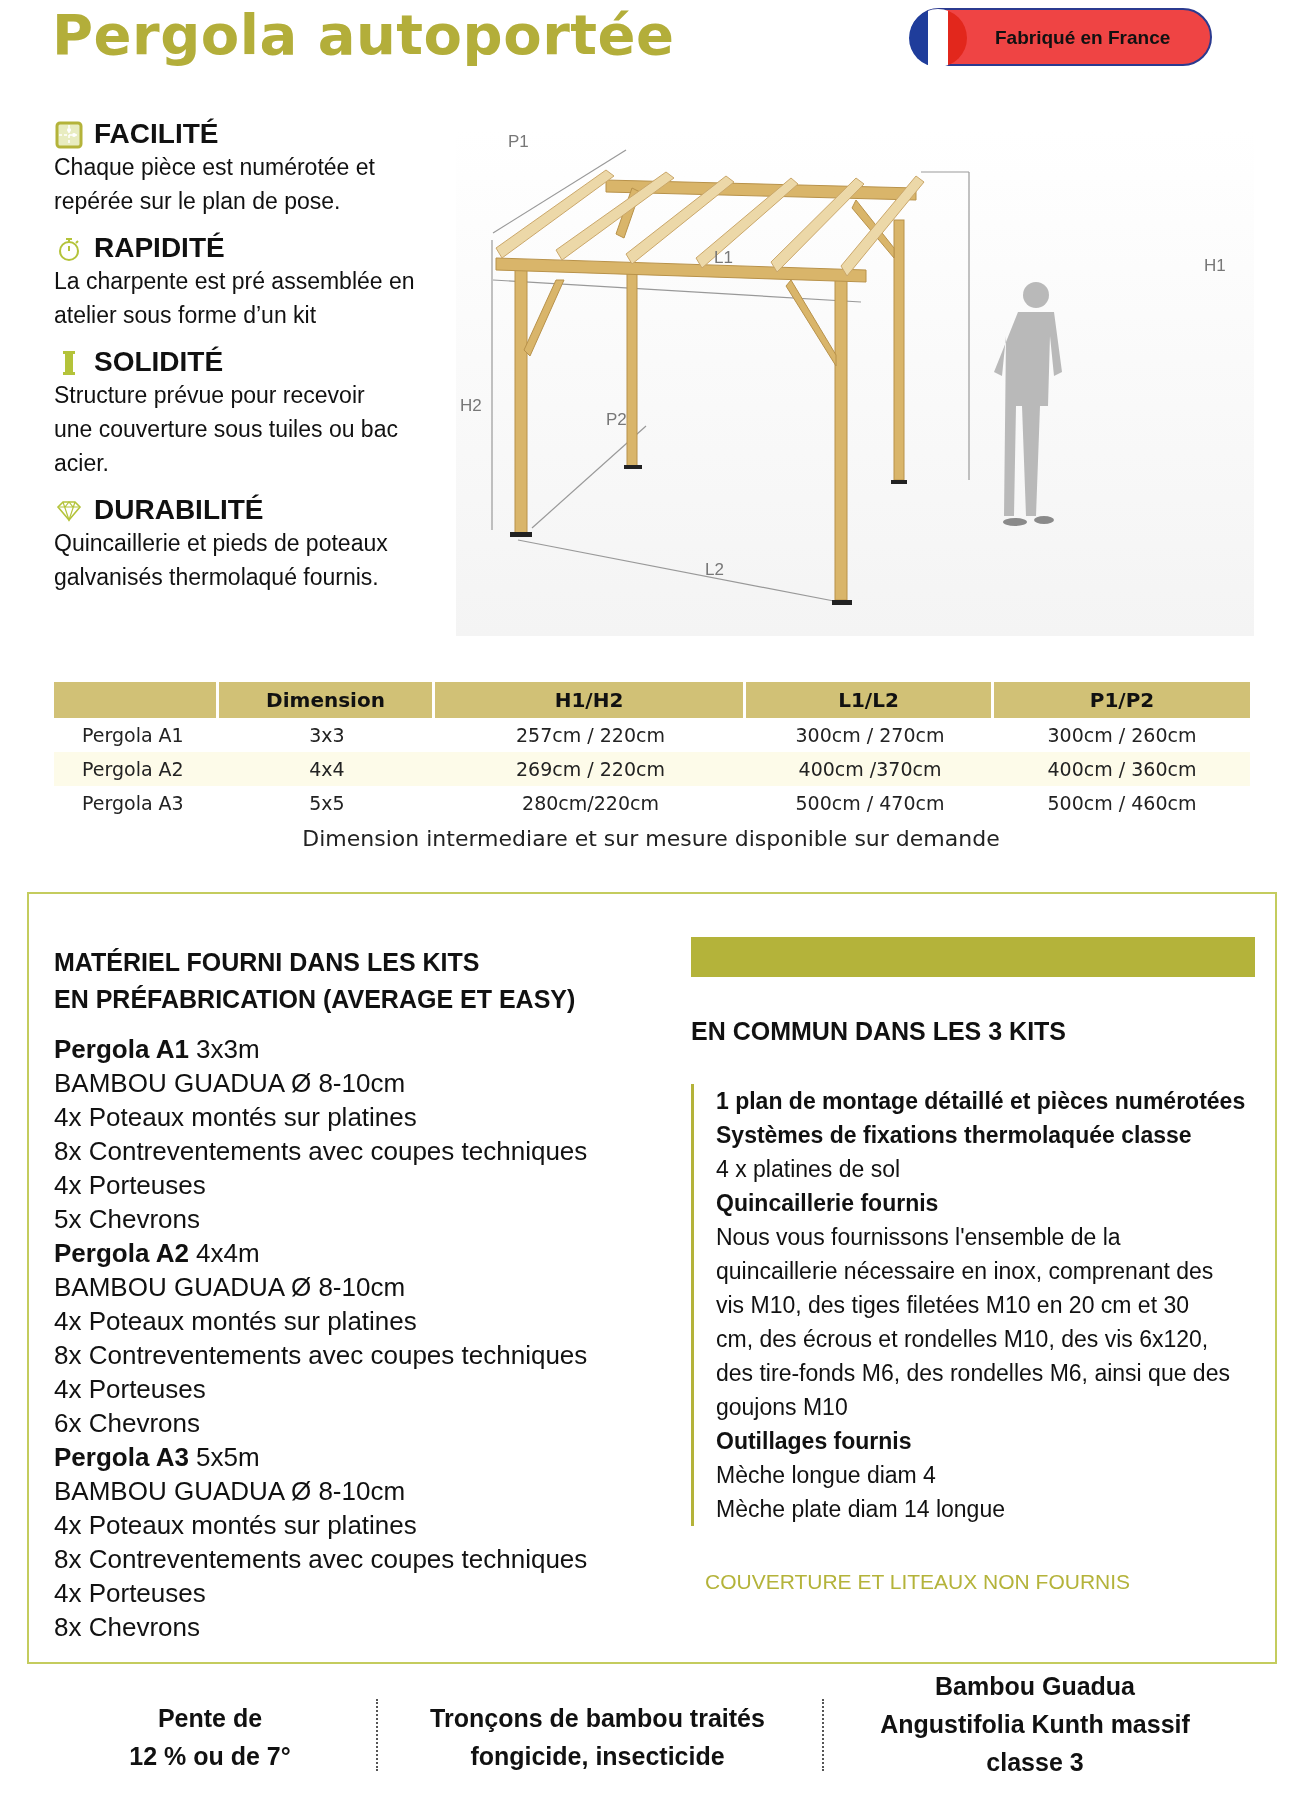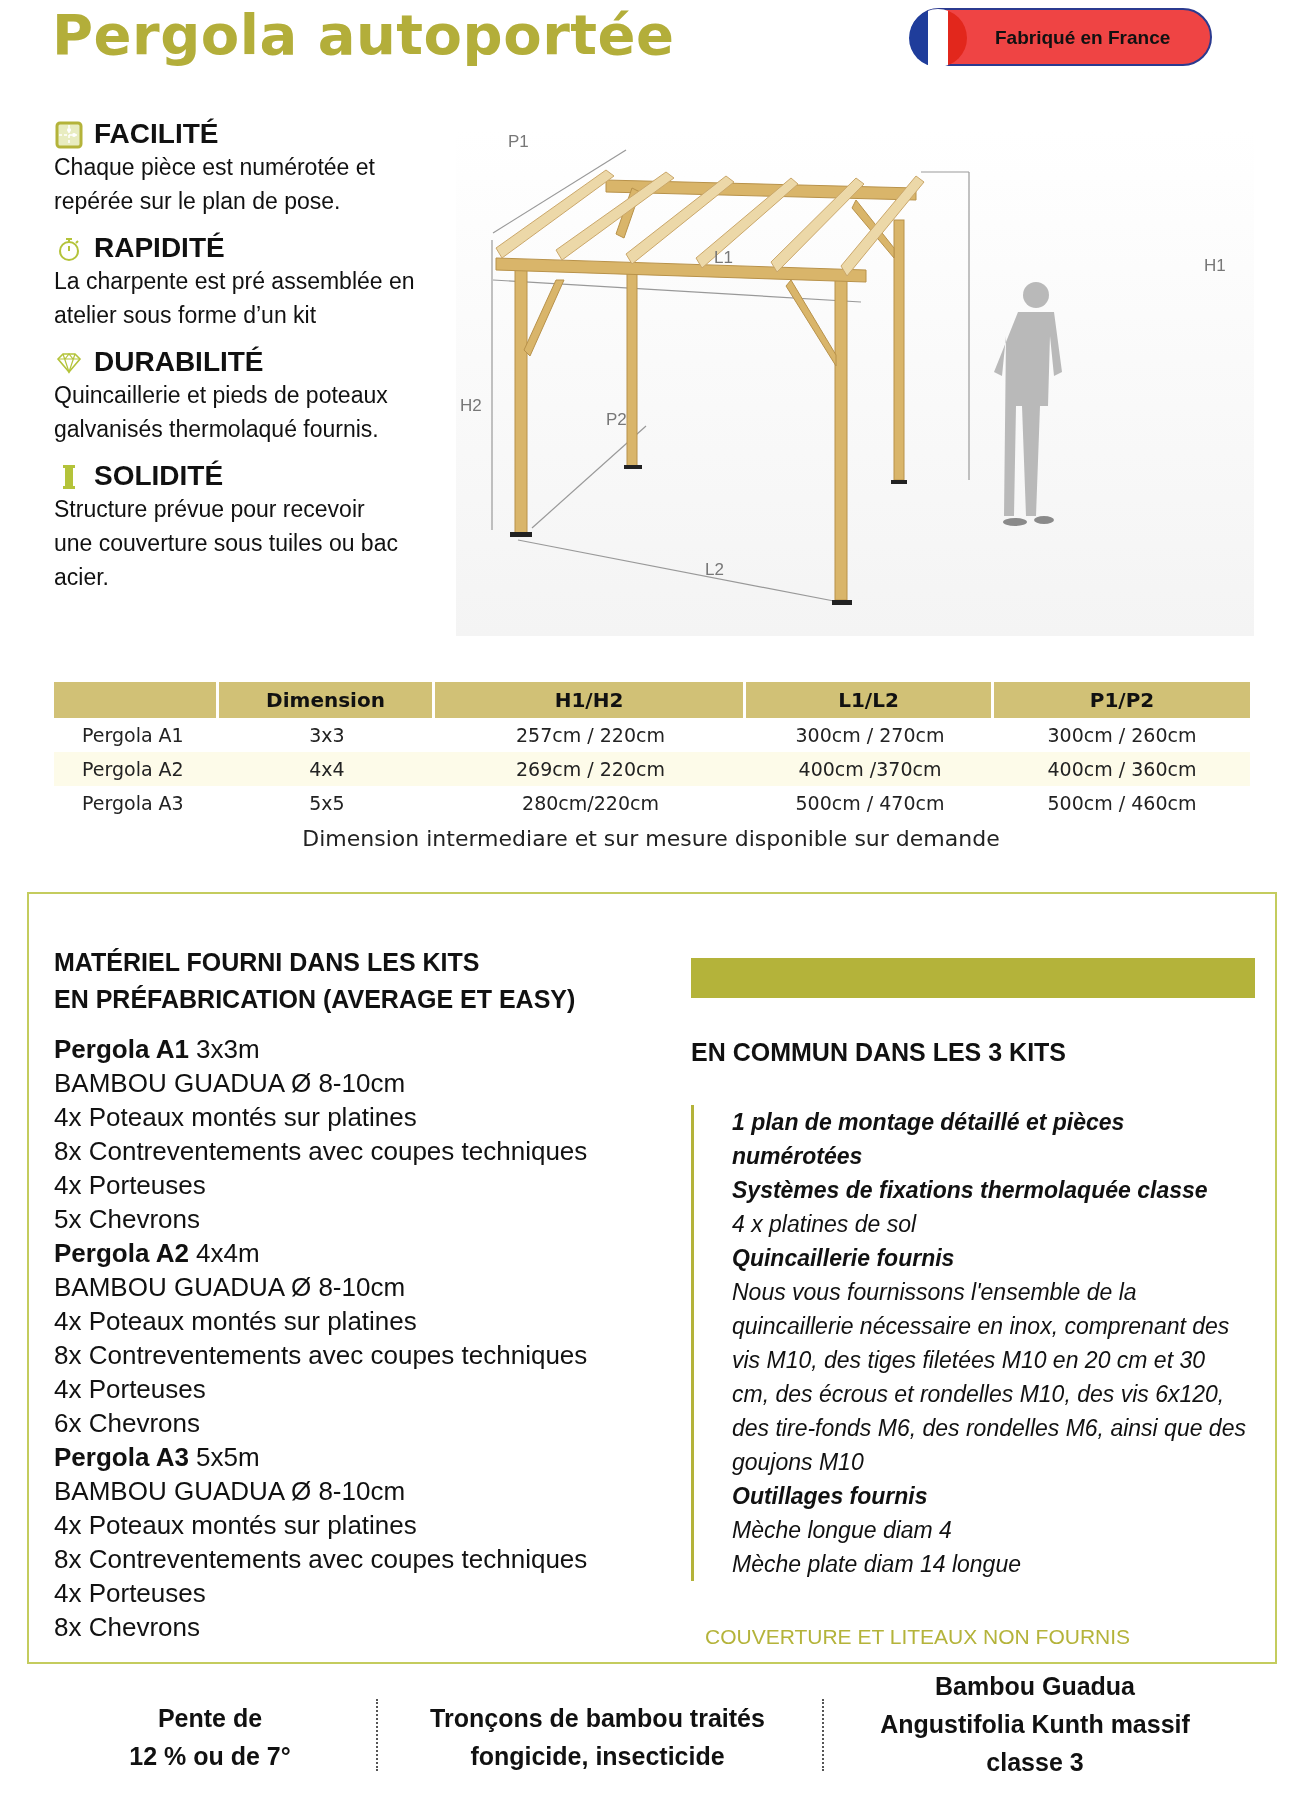--- a/index.html
+++ b/index.html
@@ -28,24 +28,24 @@
   .spec-table td { font-size: 19px; height: 34px; text-align: center; color: #222; }
   .spec-table td:first-child { text-align: left; padding-left: 28px; }
   .spec-table tr.alt td { background: #fdfbe9; }
   .table-note { position: absolute; left: 0; width: 1302px; top: 826px; text-align: center; font-size: 22px; color: #222; font-family: "DejaVu Sans", sans-serif; }
 
   .kit-box { position: absolute; left: 27px; top: 892px; width: 1250px; height: 772px; border: 2px solid #c4cc5e; }
   .kit-left { position: absolute; left: 25px; top: 50px; width: 600px; }
   .kit-title { font-size: 25px; font-weight: 700; line-height: 37px; color: #111; margin-bottom: 14px; }
   .kit-line { font-size: 26px; line-height: 34px; color: #111; }
   .kit-line b { font-weight: 700; }
-  .kit-right { position: absolute; left: 662px; top: 64px; width: 565px; }
+  .kit-right { position: absolute; left: 662px; top: 43px; width: 565px; }
   .olive-bar { width: 564px; height: 40px; background: #b4b33a; }
   .common-title { margin-top: 40px; font-size: 25px; font-weight: 700; color: #111; }
-  .common-list { margin-top: 38px; border-left: 3px solid #b4b33a; padding-left: 38px; font-style: italic; }
+  .common-list { margin-top: 38px; border-left: 3px solid #b4b33a; padding-left: 22px; }
   .common-line { font-size: 23px; line-height: 34px; color: #111; }
   .common-line.bold { font-weight: 700; }
   .not-supplied { margin-top: 44px; margin-left: 14px; font-size: 21px; color: #b4b33a; }
 
   .bottom-feats { position: absolute; left: 0; top: 1685px; width: 1302px; height: 110px; }
   .bf { position: absolute; text-align: center; font-size: 25px; font-weight: 700; line-height: 38px; color: #111; }
   .bf-sep { position: absolute; top: 14px; height: 72px; border-left: 2px dotted #555; }
 </style>
 </head>
 <body>
@@ -91,47 +91,47 @@
       <span>RAPIDITÉ</span>
     </div>
     <div class="feat-text">
       <div>La charpente est pré assemblée en</div>
       <div>atelier sous forme d’un kit</div>
     </div>
   </div>
   <div>
     <div class="feat-head">
       <span class="ic">
-        <svg width="26" height="22" viewBox="0 0 26 22">
-            <path d="M2 7l5-5h12l5 5-11 13z" fill="none" stroke="#b4c33a" stroke-width="1.6"></path>
-            <path d="M2 7h22M7 2l6 18 6-18M9 7l4-5 4 5" fill="none" stroke="#b4c33a" stroke-width="1.2"></path>
-          </svg>
-      </span>
-      <span>DURABILITÉ</span>
-    </div>
-    <div class="feat-text">
-      <div>Quincaillerie et pieds de poteaux</div>
-      <div>galvanisés thermolaqué fournis.</div>
-    </div>
-  </div>
-  <div>
-    <div class="feat-head">
-      <span class="ic">
         <svg width="16" height="26" viewBox="0 0 16 26">
             <rect x="2" y="1" width="12" height="3" fill="#b4c33a"></rect>
             <rect x="4" y="4" width="8" height="18" fill="#b4c33a"></rect>
             <rect x="2" y="22" width="12" height="3" fill="#b4c33a"></rect>
           </svg>
       </span>
       <span>SOLIDITÉ</span>
     </div>
     <div class="feat-text">
       <div>Structure prévue pour recevoir</div>
       <div>une couverture sous tuiles ou bac</div>
       <div>acier.</div>
+    </div>
+  </div>
+  <div>
+    <div class="feat-head">
+      <span class="ic">
+        <svg width="26" height="22" viewBox="0 0 26 22">
+            <path d="M2 7l5-5h12l5 5-11 13z" fill="none" stroke="#b4c33a" stroke-width="1.6"></path>
+            <path d="M2 7h22M7 2l6 18 6-18M9 7l4-5 4 5" fill="none" stroke="#b4c33a" stroke-width="1.2"></path>
+          </svg>
+      </span>
+      <span>DURABILITÉ</span>
+    </div>
+    <div class="feat-text">
+      <div>Quincaillerie et pieds de poteaux</div>
+      <div>galvanisés thermolaqué fournis.</div>
     </div>
   </div>
 </div>
 
 <div class="diagram">
   <svg width="798" height="506" viewBox="0 0 798 506">
     <g stroke="#999" stroke-width="1.2" fill="none">
       <line x1="37" y1="103" x2="170" y2="20"></line>
       <line x1="37" y1="150" x2="405" y2="172"></line>
       <line x1="36" y1="110" x2="36" y2="400"></line>

